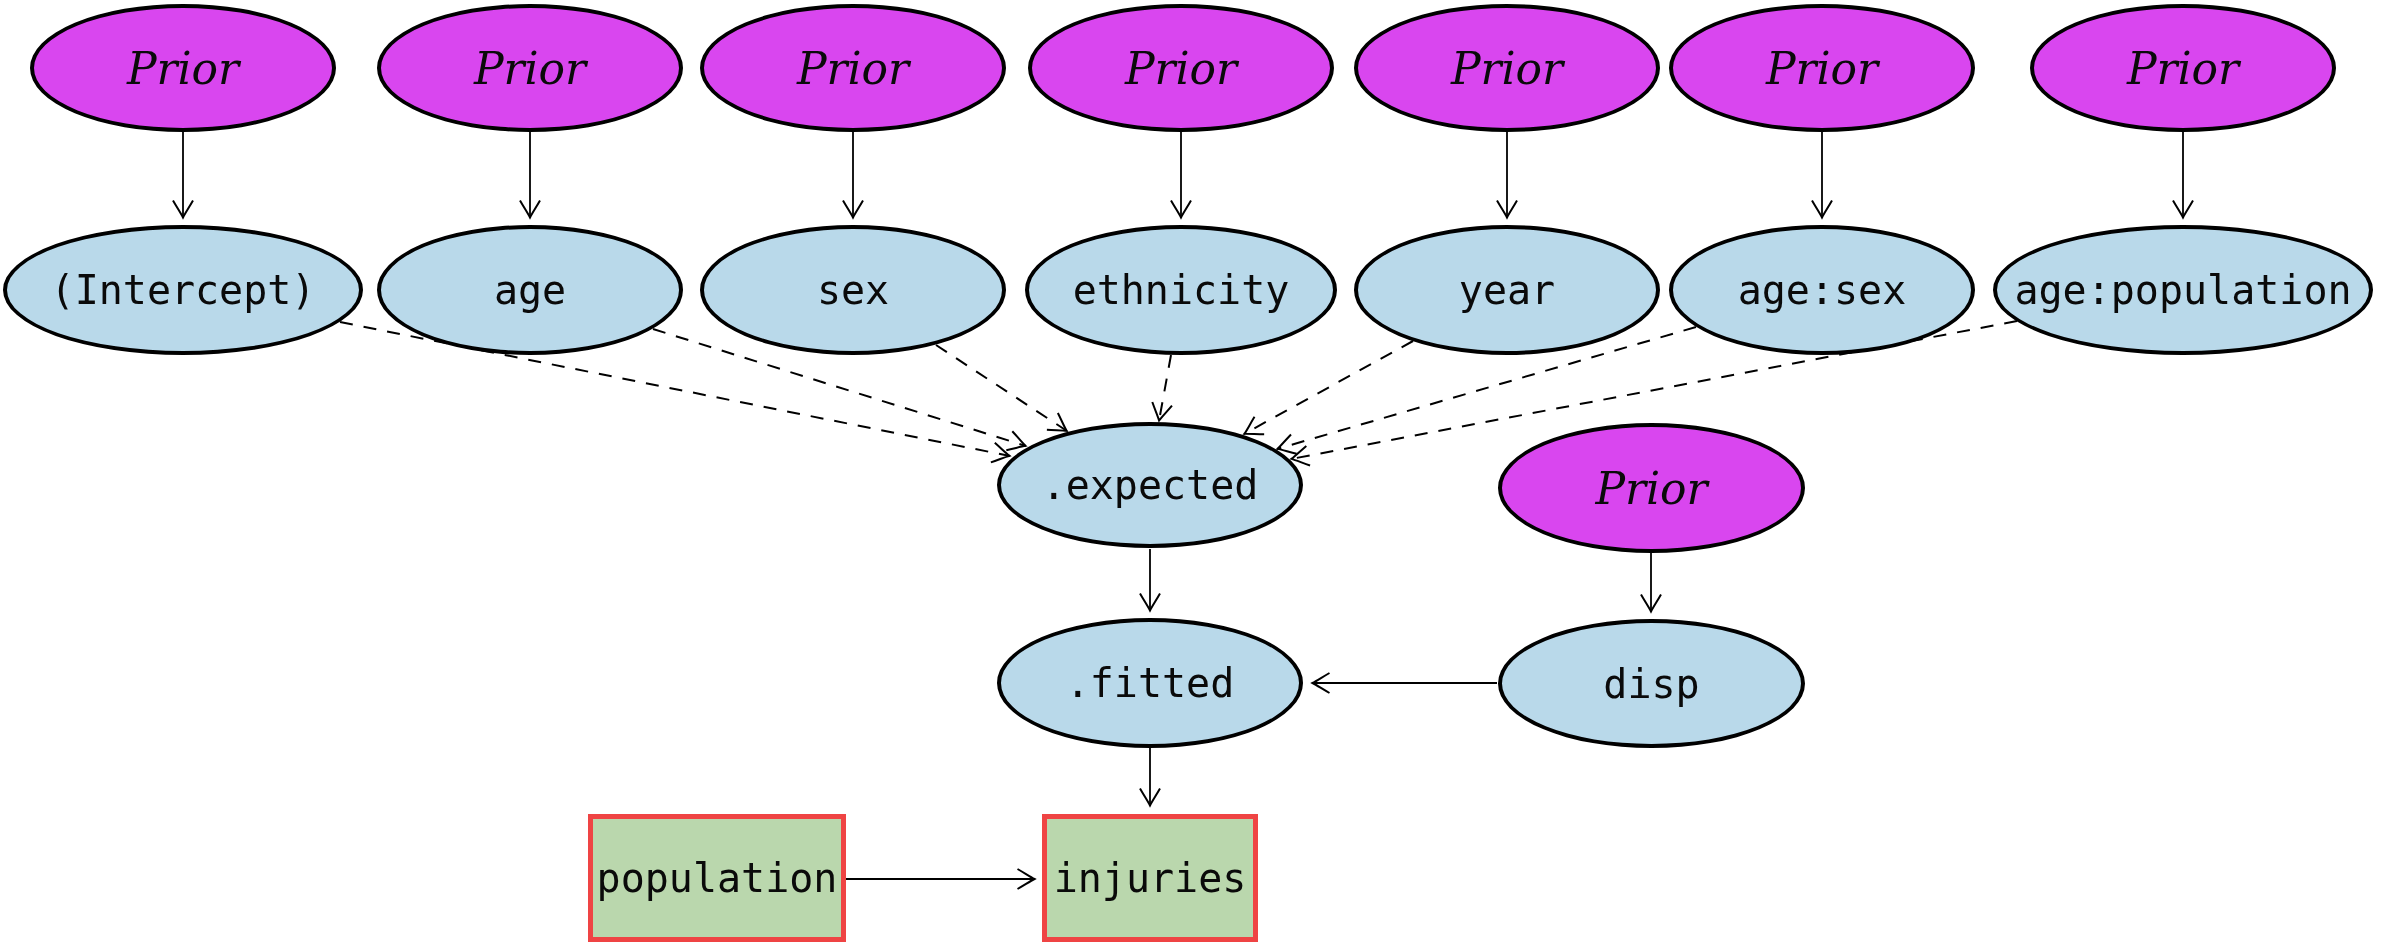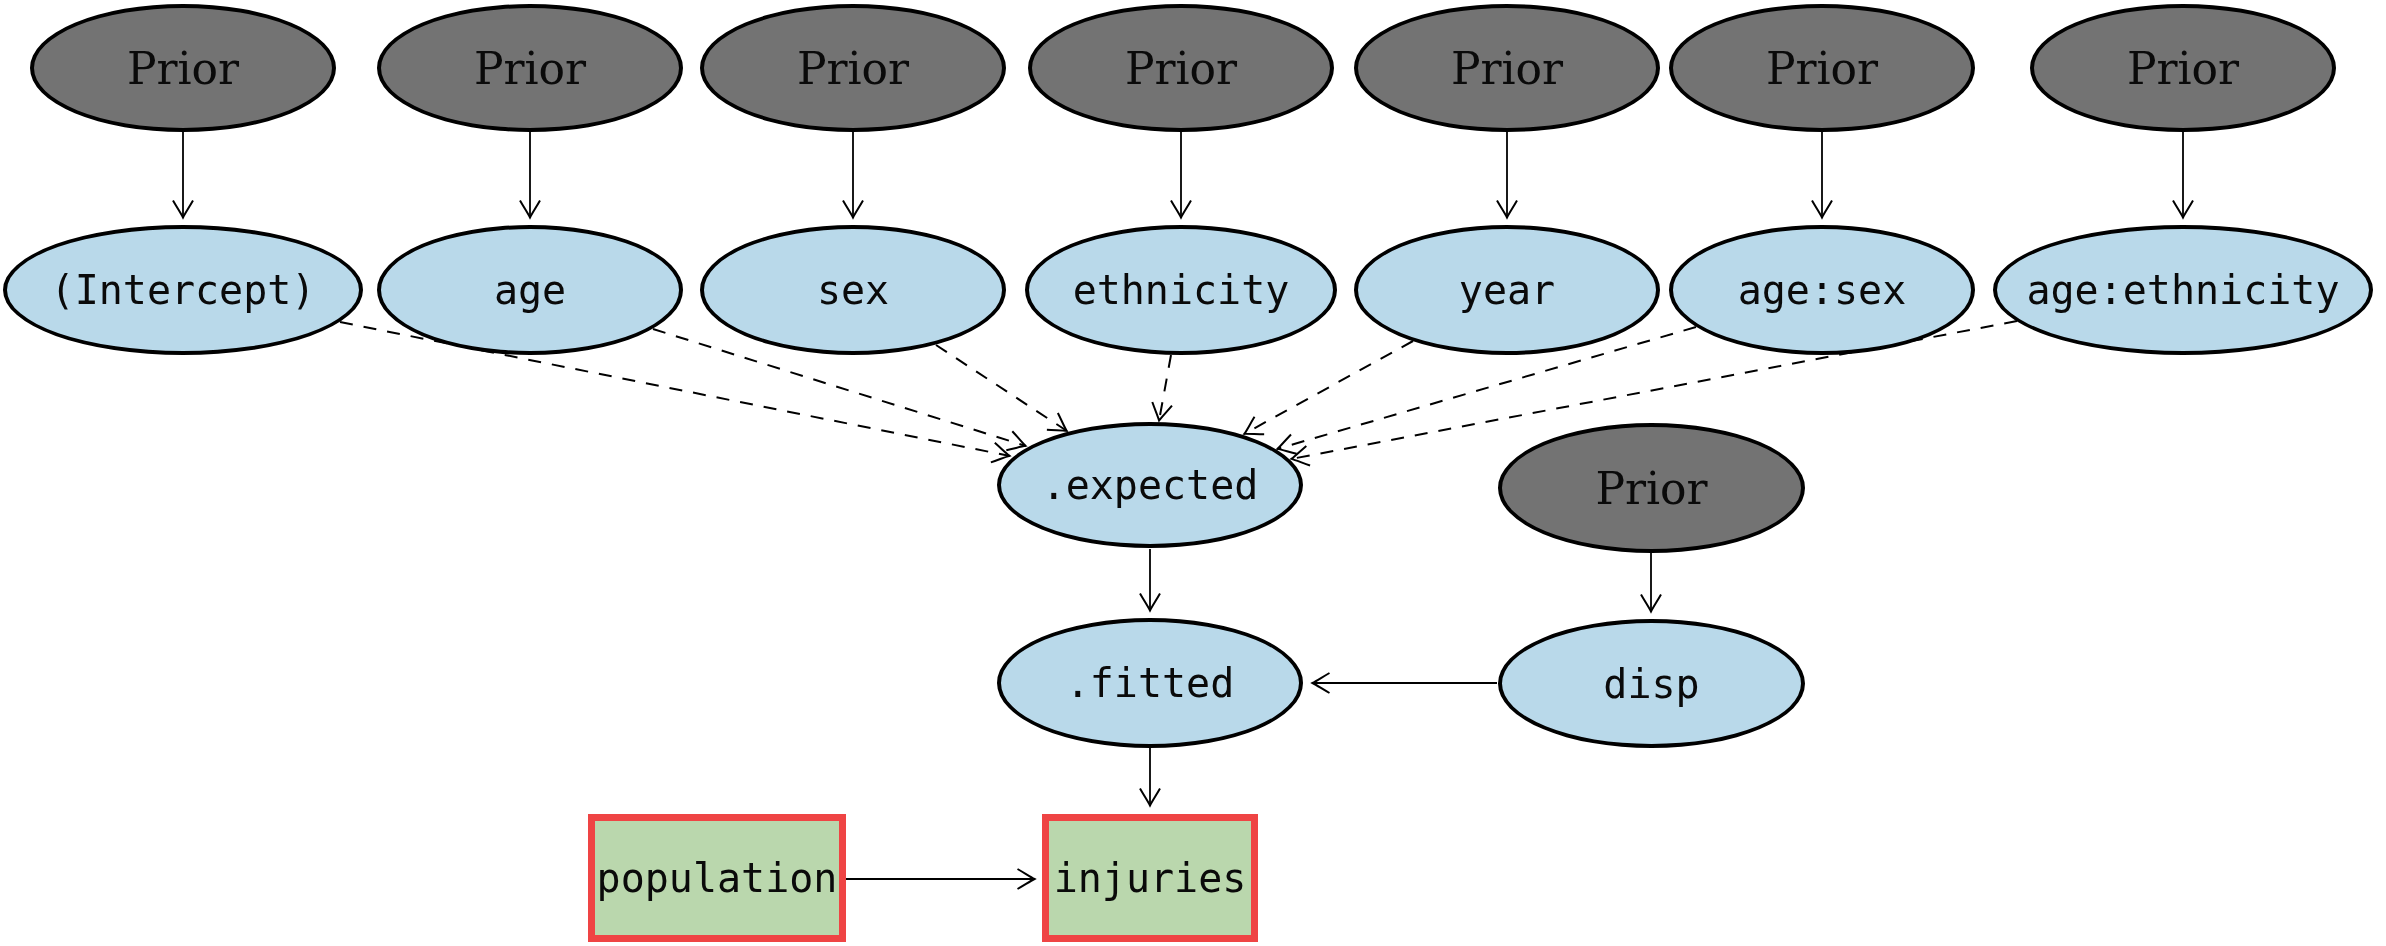--- a/index.html
+++ b/index.html
@@ -29,23 +29,23 @@
     justify-content: center;
     color: #0a0a0a;
     text-align: center;
     white-space: nowrap;
   }
   .ellipse {
     border: 4px solid #000000;
     border-radius: 50%;
   }
   .rect {
-    border: 7px solid #ef4444;
+    border: 5px solid #ef4444;
   }
-  .prior-fill  { background: #737373; }
+  .prior-fill  { background: #d946ef; font-style: italic; }
   .param-fill  { background: #b9d9ea; justify-content: center; }
   .data-fill   { background: #bad7ad; }
   .serif-lbl {
     font-family: "DejaVu Serif", "Liberation Serif", serif;
     font-size: 44px;
   }
   .mono-lbl {
     font-family: "DejaVu Sans Mono", "Liberation Mono", monospace;
     font-size: 40px;
   }
@@ -128,21 +128,21 @@
   <div class="node ellipse param-fill" style="left:1025px;top:225px;width:312px;height:130px">
     <span class="mono-lbl">ethnicity</span>
   </div>
   <div class="node ellipse param-fill" style="left:1669px;top:225px;width:306px;height:130px">
     <span class="mono-lbl">age:sex</span>
   </div>
   <div class="node ellipse param-fill" style="left:1354px;top:225px;width:306px;height:130px">
     <span class="mono-lbl">year</span>
   </div>
   <div class="node ellipse param-fill" style="left:1993px;top:225px;width:380px;height:130px">
-    <span class="mono-lbl">age:ethnicity</span>
+    <span class="mono-lbl">age:population</span>
   </div>
 
   <div class="node ellipse param-fill" style="left:997px;top:422px;width:306px;height:126px">
     <span class="mono-lbl">.expected</span>
   </div>
 
   <div class="node ellipse prior-fill" style="left:1498px;top:423px;width:307px;height:130px">
     <span class="serif-lbl">Prior</span>
   </div>
 

